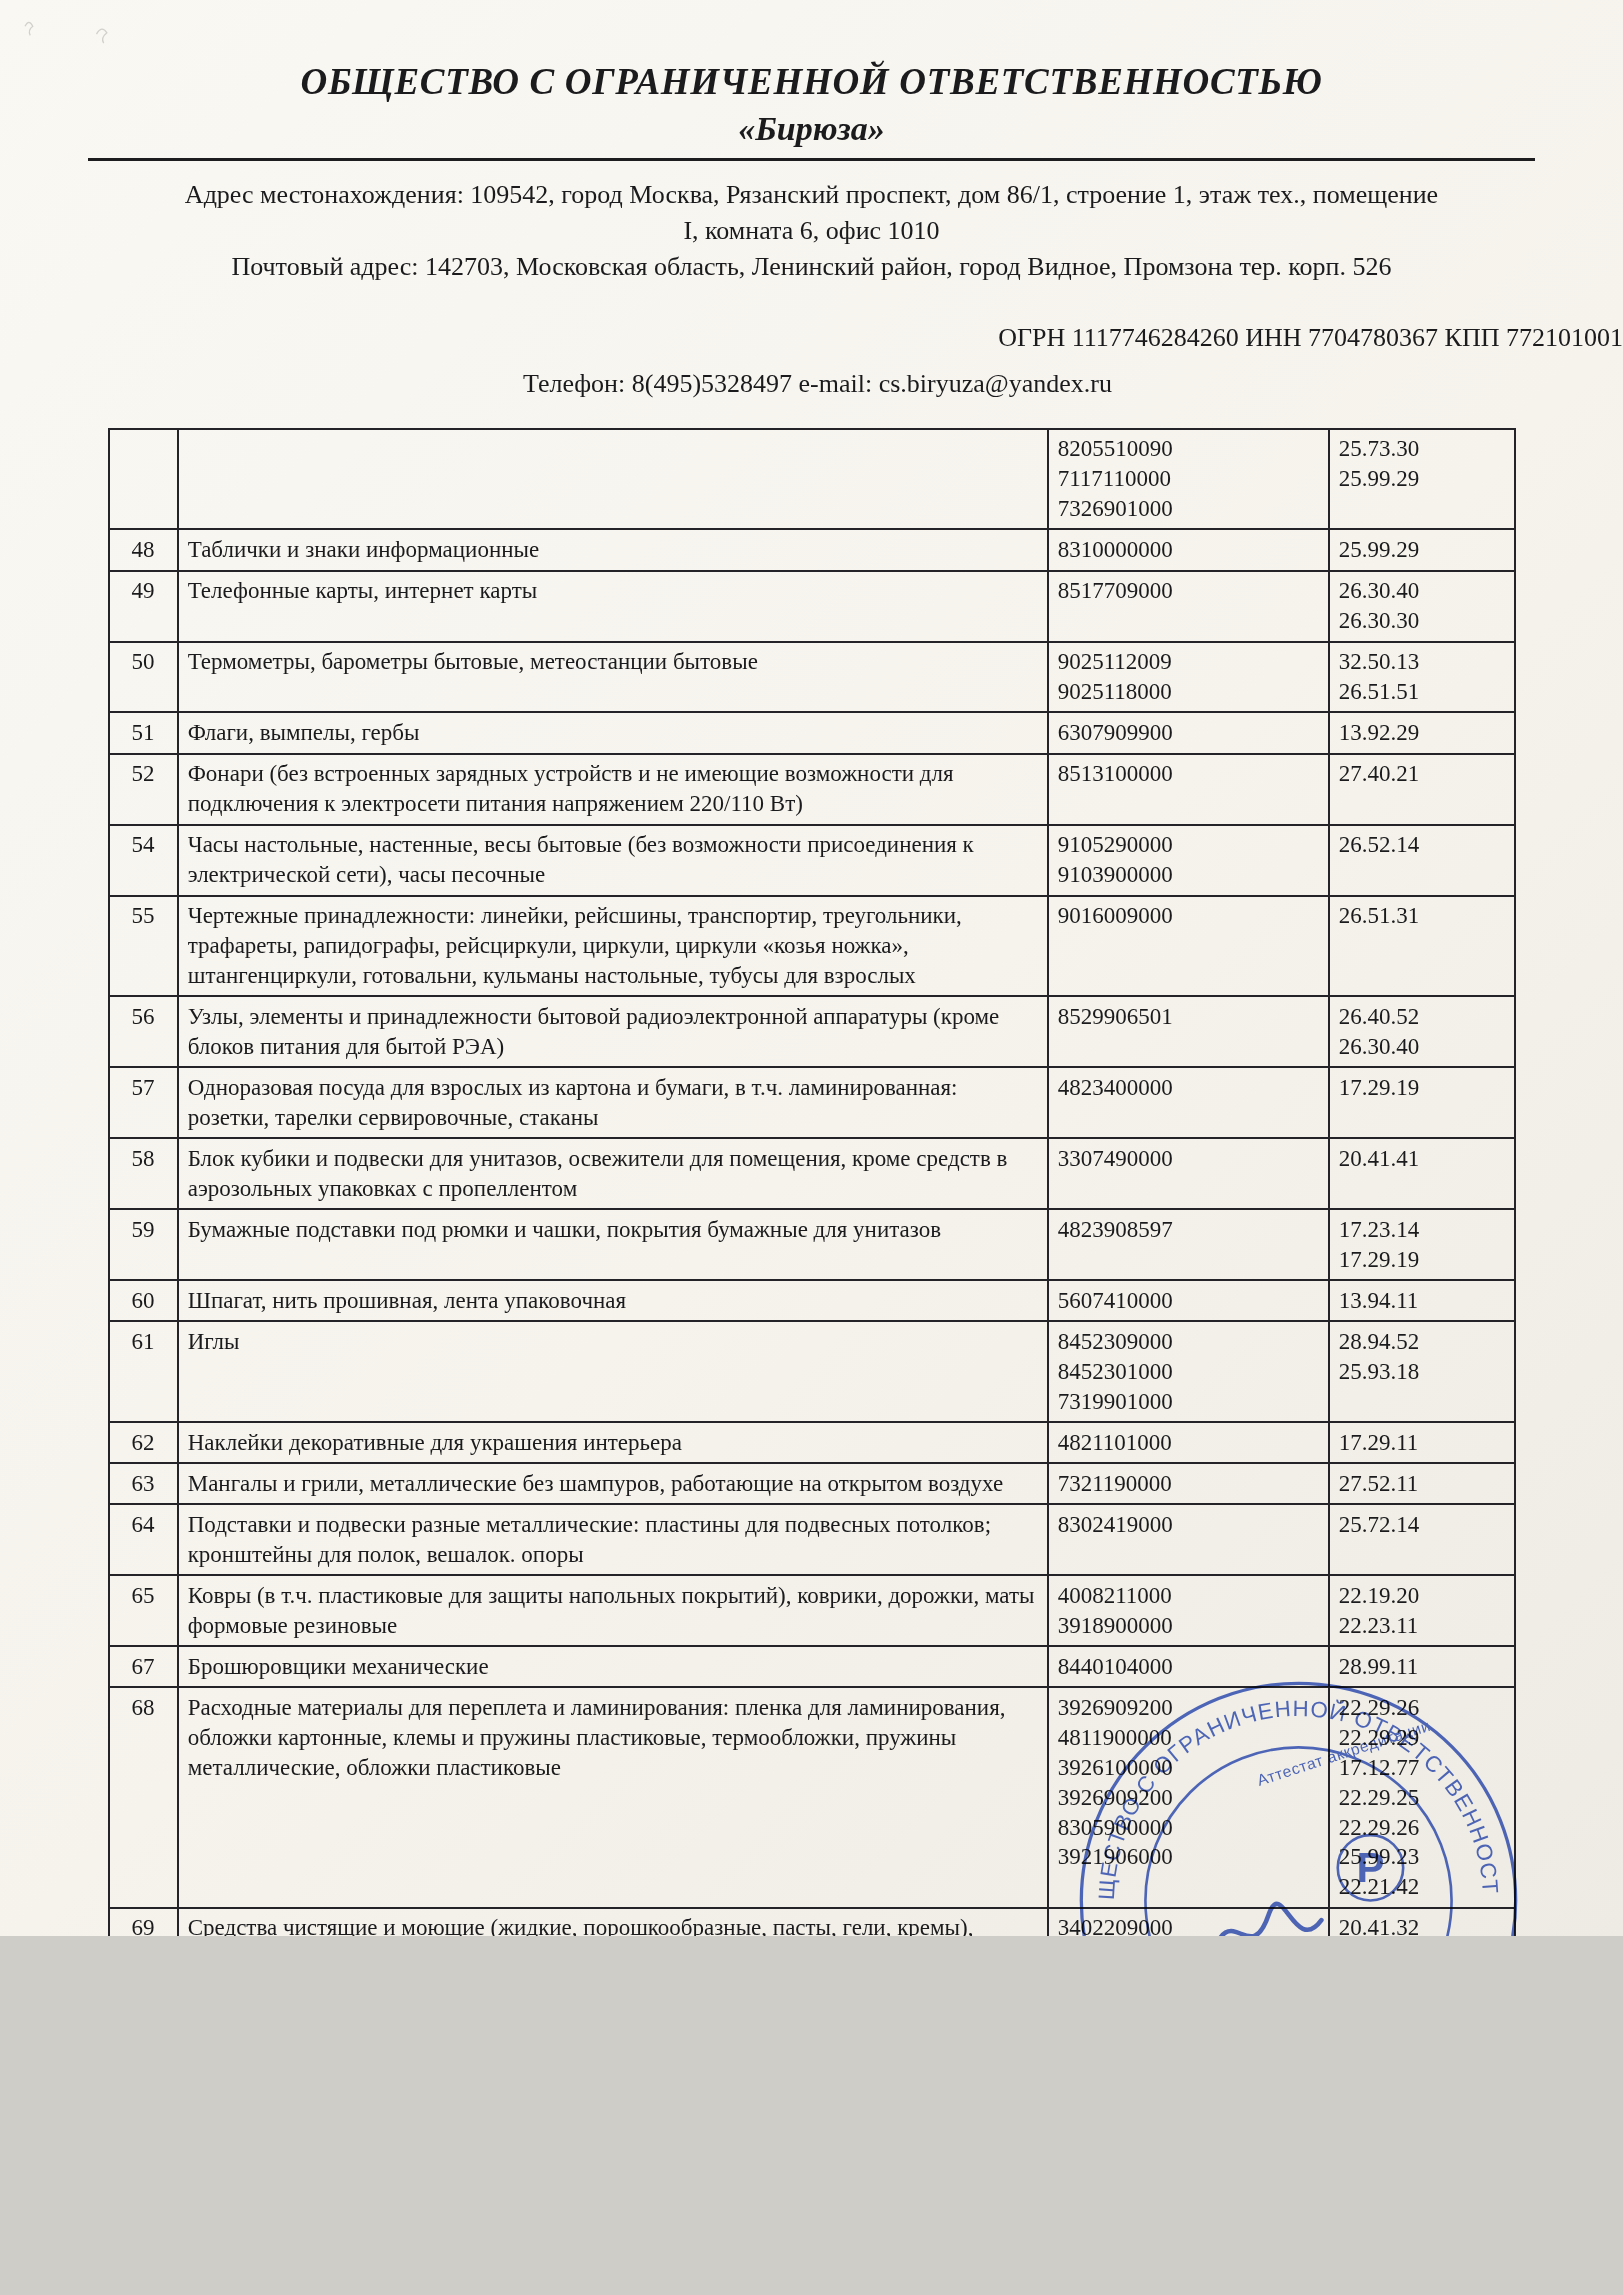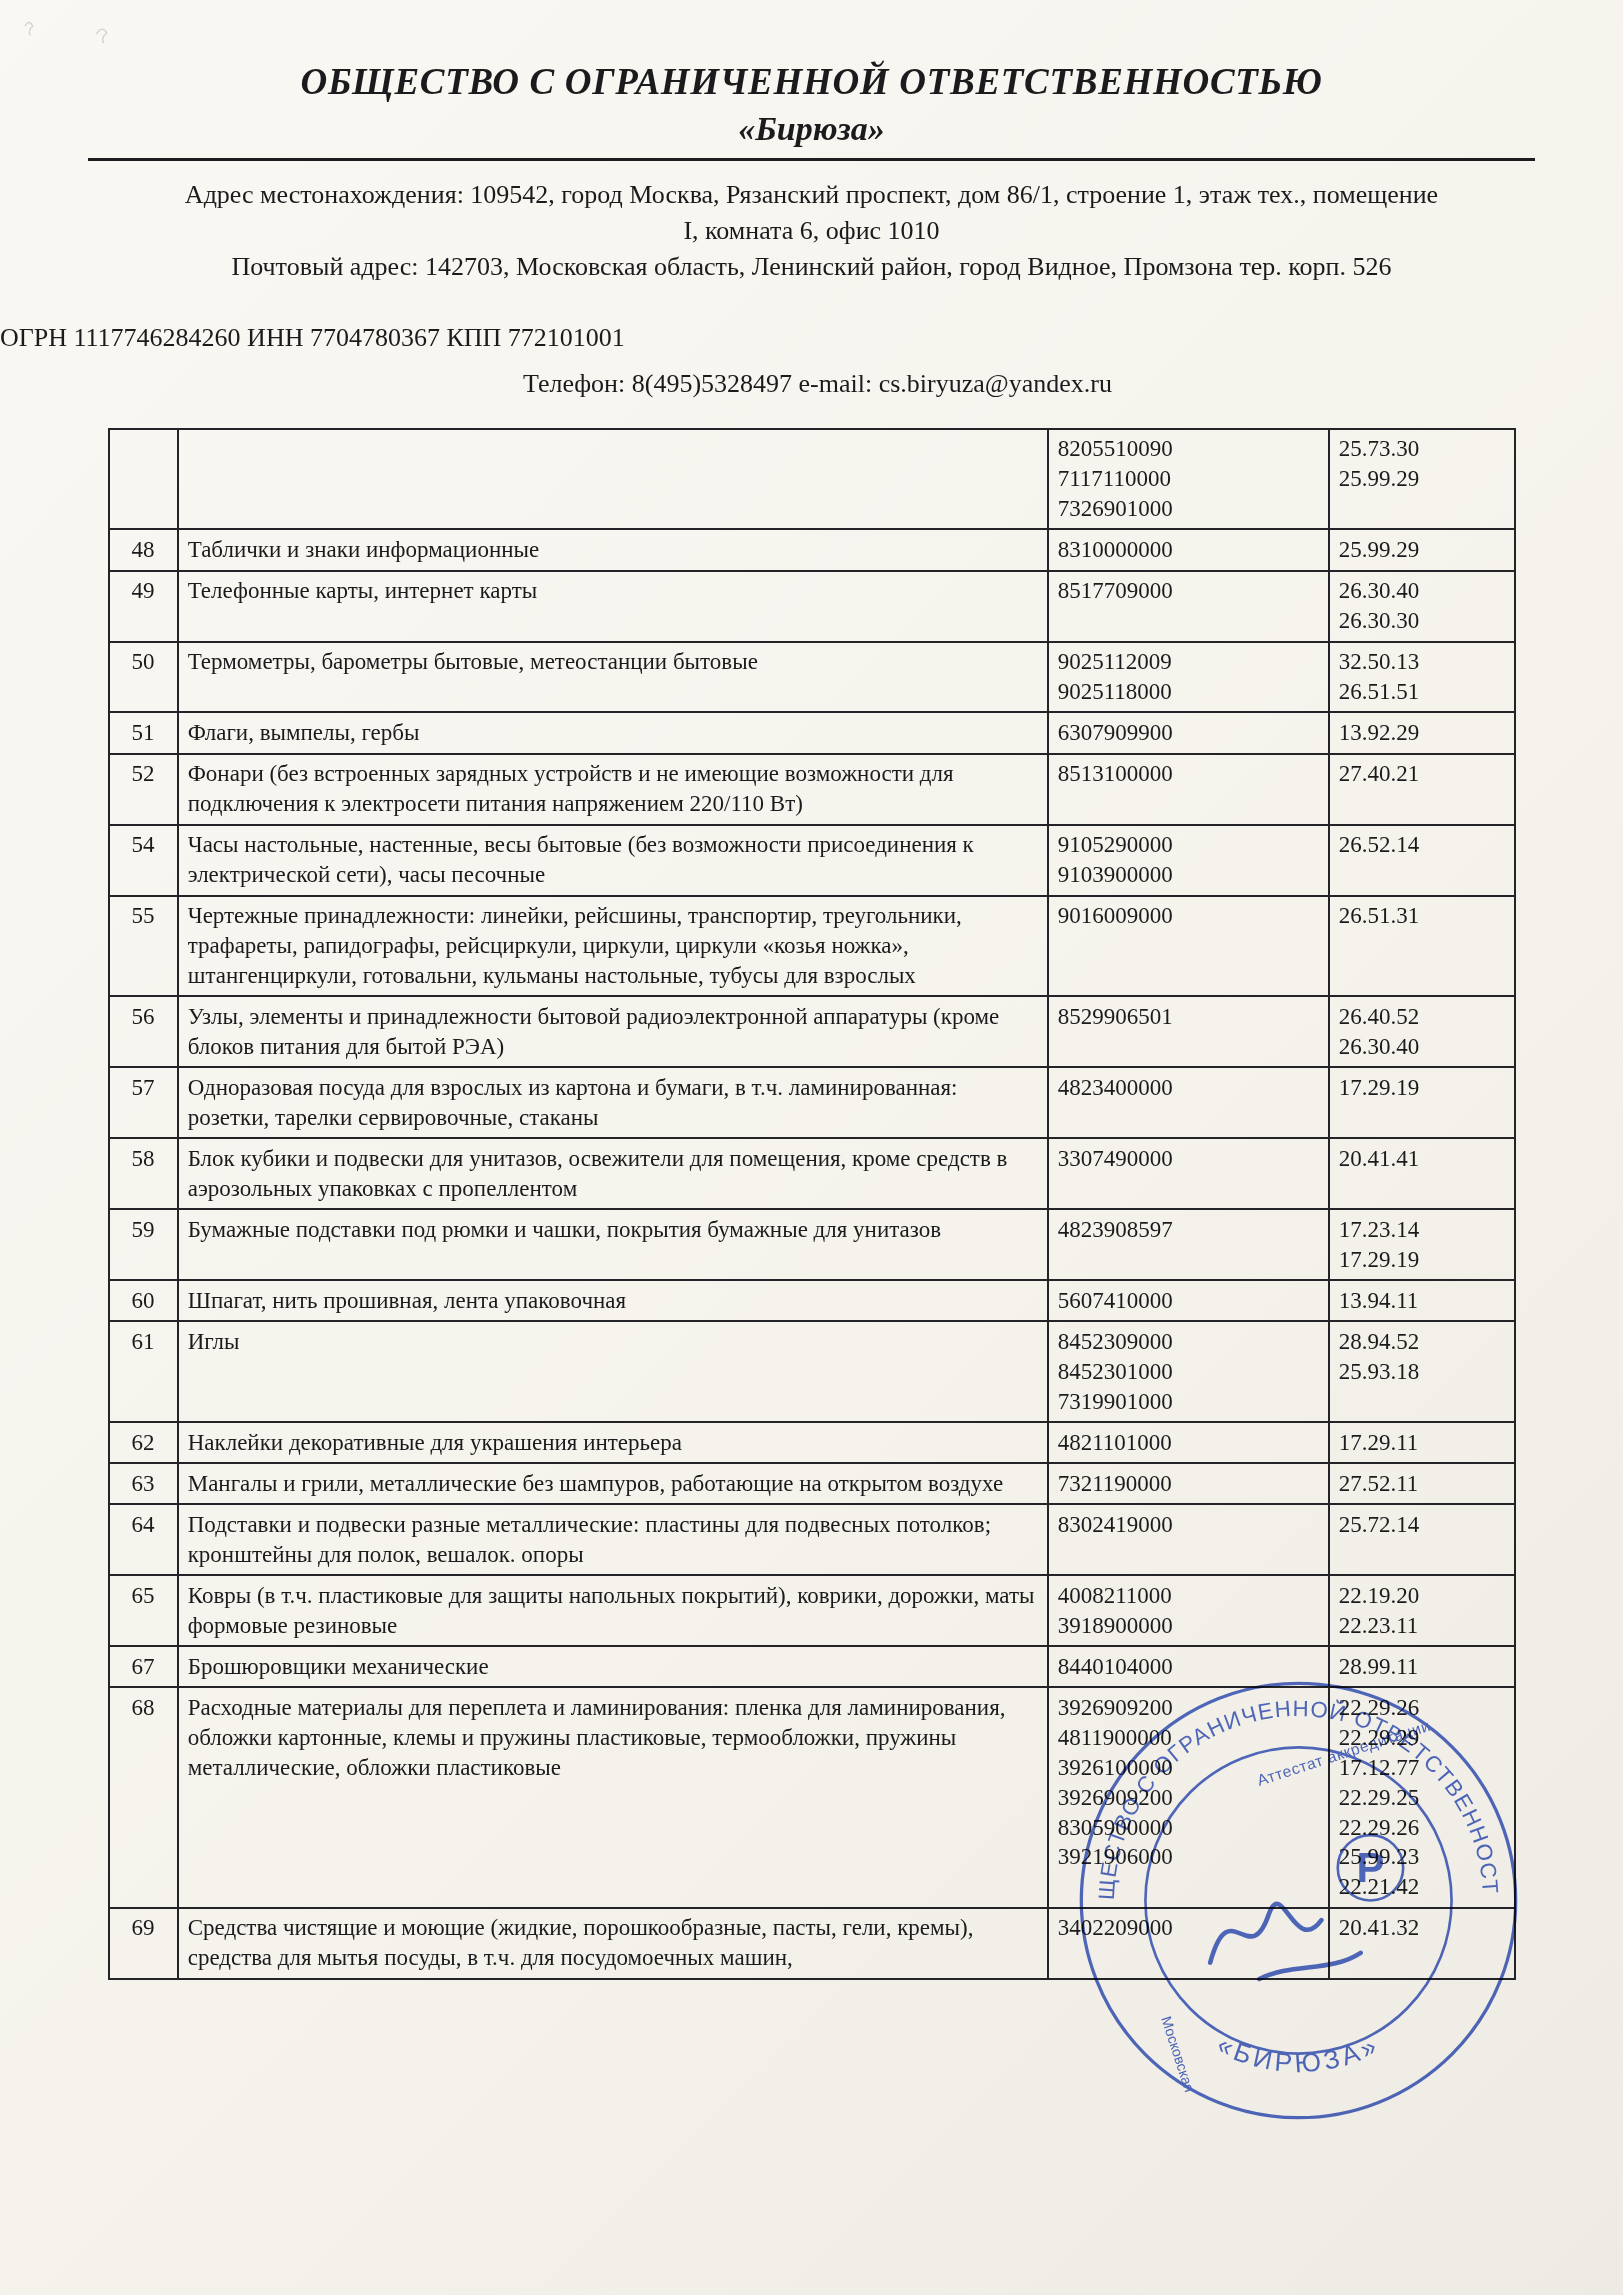--- a/index.html
+++ b/index.html
@@ -1,28 +1,28 @@
 <!DOCTYPE html>
 <html style="font-size:10.5px"><head>
 <meta charset="utf-8">
 <style>
   html,body{margin:0;padding:0;}
   body{background:#cfcdc8;}
   .page{
-    width:1623px;height:2295px;position:relative;overflow:hidden;
+    width:1623px;height:1936px;position:relative;overflow:hidden;
     background:linear-gradient(135deg,#faf8f3 0%,#f5f3ec 55%,#edebe3 100%);
     font-family:"Liberation Serif", serif;color:#1b1b1d;
   }
   .scan-mark{position:absolute;opacity:.35;}
   .header{padding-top:60px;text-align:center;}
   .title1{font-size:37px;font-weight:bold;font-style:italic;letter-spacing:0.7px;}
   .title2{font-size:34px;font-weight:bold;font-style:italic;margin-top:6.5px;}
   .rule{width:1447px;height:3.3px;background:#1d1d1f;margin:10.5px auto 15.7px auto;}
   .addr{width:1256px;margin:0 auto;font-size:26px;line-height:1.38;text-align:center;}
-  .reg{margin-top:38px;font-size:26px;text-align:left;}
+  .reg{margin-top:38px;font-size:26px;text-align:right;}
   .contact{margin-top:16px;font-size:26px;text-align:center;padding-left:12px;}
   table.doc{
     border-collapse:collapse;margin:29px auto 0 auto;width:1406px;
     font-size:23px;line-height:1.3;table-layout:fixed;padding-left:32px;
   }
   table.doc td{
     border:2px solid #242428;vertical-align:top;padding:4.6px 9.2px;
     word-wrap:break-word;
   }
   td.c-num{text-align:center;padding-left:2.6px;padding-right:2.6px;}

